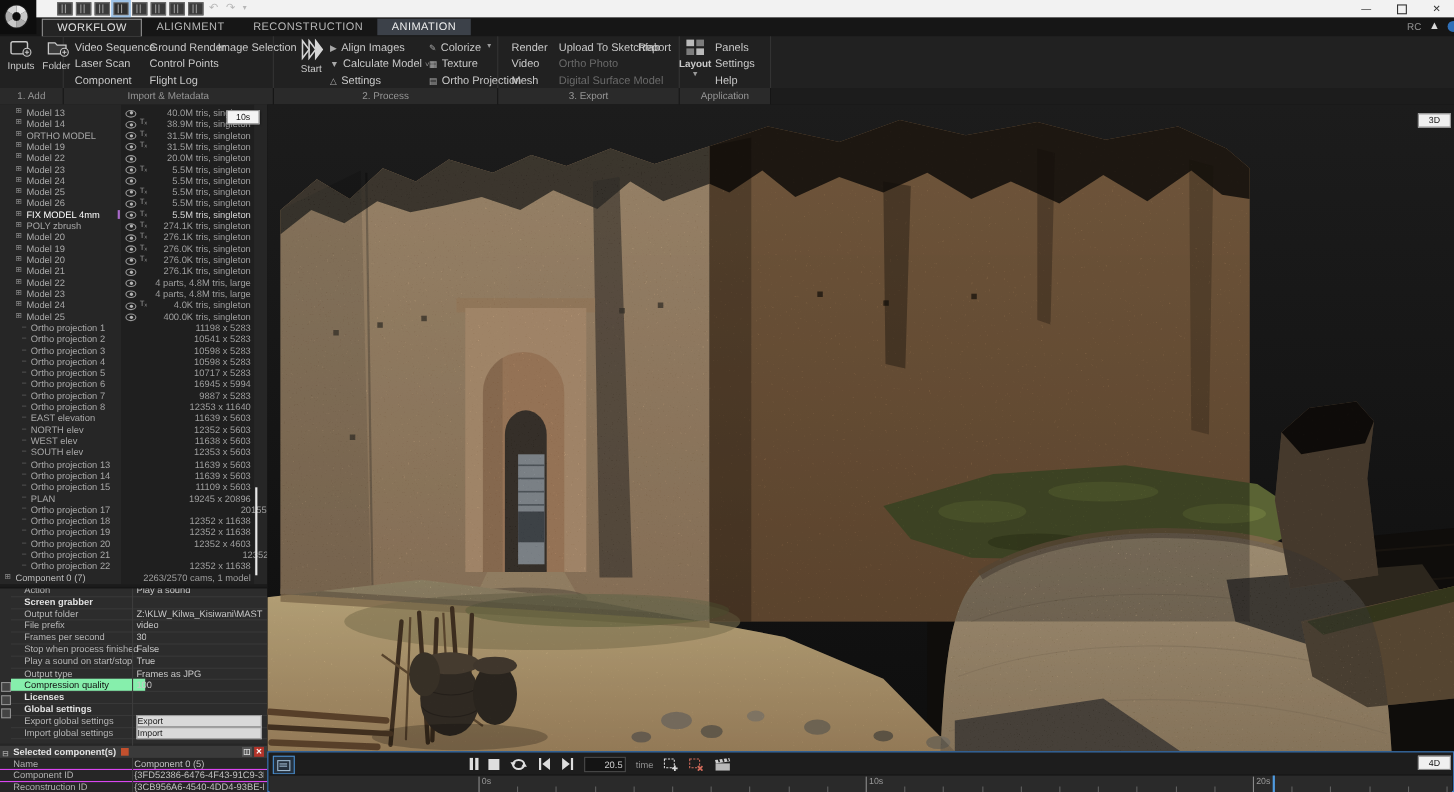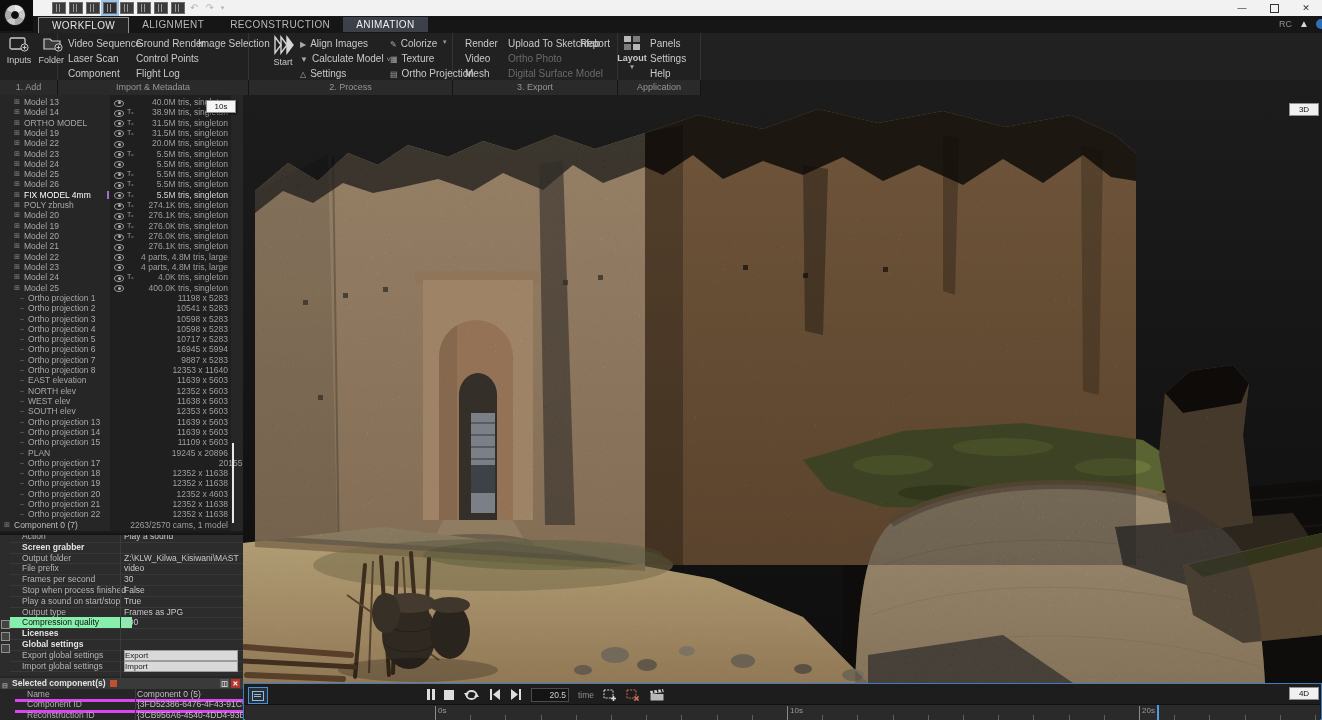--- a/index.html
+++ b/index.html
@@ -71,21 +71,21 @@
   
   .selcomp{position:absolute;left:0;top:676px;width:243px;height:44px;background:#262626;}
   .schead{position:absolute;left:0;top:2px;width:243px;height:11px;background:#3a3a3a;color:#e3e3e3;
           font-size:8.5px;font-weight:bold;line-height:11px;}
   .schead .sctitle{margin-left:12px;}
   .scswatch{display:inline-block;width:7px;height:7px;background:#c2502e;margin-left:4px;vertical-align:-1px;}
   .scicons{position:absolute;right:3px;top:1px;display:flex;gap:2px;}
   .scico{width:9px;height:9px;font-size:7px;line-height:9px;text-align:center;color:#ddd;background:#555;}
   .scico.red{background:#b4342a;color:#fff;}
   .scexp{position:absolute;left:2px;top:2px;color:#9a9a9a;font-size:7px;line-height:11px;}
-  .scrow{position:absolute;left:15px;width:243px;height:10.4px;border-bottom:3px solid #d946ef;font-size:8.5px;line-height:10px;}
+  .scrow{position:absolute;left:0;width:243px;height:10.4px;border-bottom:1px solid #d946ef;font-size:8.5px;line-height:10px;}
   .scrow .sclabel{position:absolute;left:12px;color:#b0b0b0;}
   .scrow .scvalue{position:absolute;left:122px;color:#c0c0c0;white-space:nowrap;overflow:hidden;max-width:118px;}
   .scrow .scdiv{position:absolute;left:120px;top:0;bottom:0;width:1px;background:#3c3c3c;}
   
   .viewport{position:absolute;left:243px;top:95px;width:1079px;height:588px;background:#161616;overflow:hidden;}
   .viewlabel{position:absolute;width:28px;height:11px;background:#f0f0f0;border:1px solid #8f8f8f;color:#111;
              font-size:8px;line-height:11px;text-align:center;z-index:8;}
   
   .timeline{position:absolute;left:243px;top:683px;width:1079px;height:37px;background:#1d1d1d;
             border:1px solid #3c7dc4;box-sizing:border-box;}
@@ -470,21 +470,21 @@
         <div class="trow ortho" style="top: 383.47px;">
           <span class="texp">‒</span>
           <span class="tname">Ortho projection 19</span>
           <span class="tval">12352 x 11638</span>
         </div>
         <div class="trow ortho" style="top: 393.78px;">
           <span class="texp">‒</span>
           <span class="tname">Ortho projection 20</span>
           <span class="tval">12352 x 4603</span>
         </div>
-        <div class="trow ortho" style="top: 404.09px;">
+        <div class="trow ortho" style="top: 404.09px; padding-left: 48px;">
           <span class="texp">‒</span>
           <span class="tname">Ortho projection 21</span>
           <span class="tval">12352 x 11638</span>
         </div>
         <div class="trow ortho" style="top: 414.4px;">
           <span class="texp">‒</span>
           <span class="tname">Ortho projection 22</span>
           <span class="tval">12352 x 11638</span>
         </div>
         <div class="trow comp" style="top: 424.71px;">

